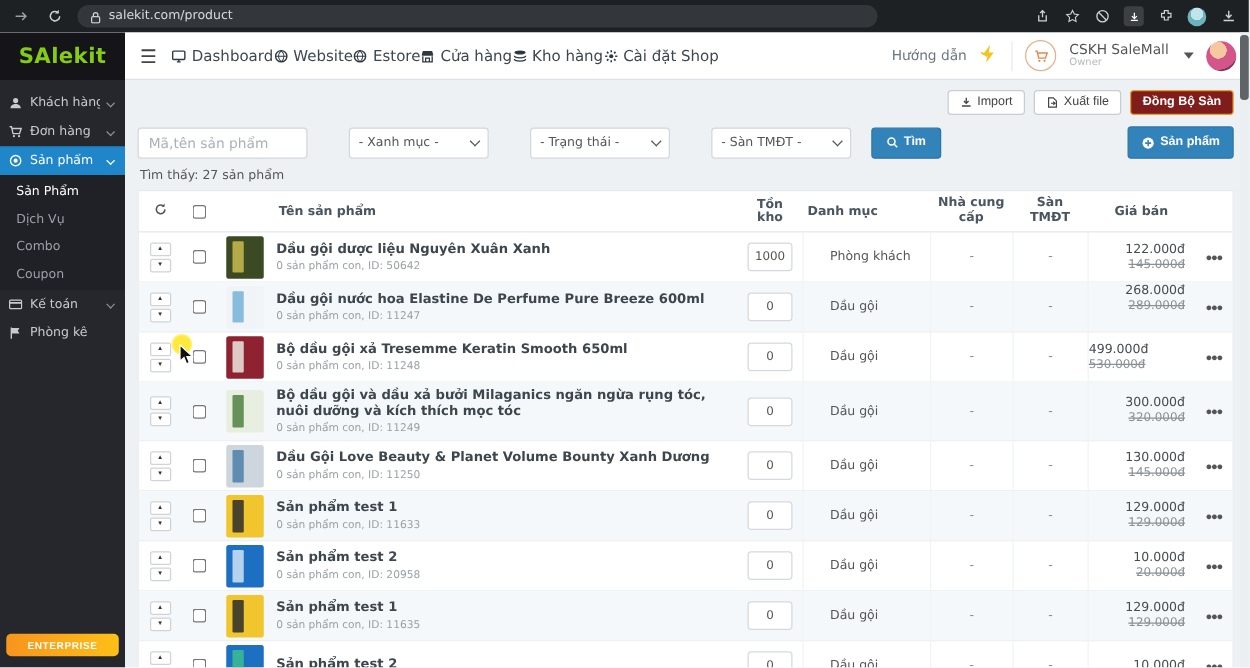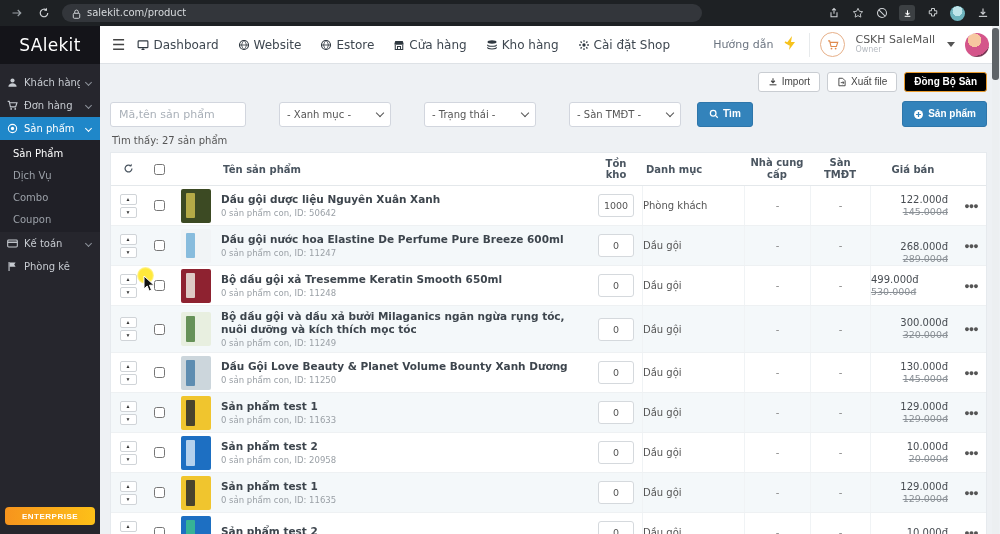--- a/index.html
+++ b/index.html
@@ -12,23 +12,23 @@
   .b-nav{display:flex;align-items:center;gap:14px;color:#9aa0a6}
   .b-ic{width:13px;height:13px;display:inline-flex;align-items:center;justify-content:center}
   .url-pill{width:640px;height:18px;background:#33363b;border-radius:9px;display:flex;align-items:center;gap:6px;padding:0 10px}
   .url-pill .txt{color:#d7dadd;font-size:10px;line-height:1}
   .b-right{margin-left:auto;display:flex;align-items:center;gap:11px;color:#cfd2d5}
   .dl-box{width:16px;height:16px;background:#3c4043;border-radius:3px;display:flex;align-items:center;justify-content:center}
   .b-avatar{width:15px;height:15px;border-radius:50%;background:radial-gradient(circle at 50% 35%,#bfe5ea 0 40%,#6db3bd 41% 100%)}
 
   
   .app-header{height:38px;background:#fff;border-bottom:1px solid #dee2e6;display:flex;align-items:center}
-  .logo{width:100px;height:38px;background:#141419;color:#ffffff;display:flex;align-items:center;justify-content:center;font-size:17px;font-weight:normal;letter-spacing:.3px;flex:0 0 100px}
+  .logo{width:100px;height:38px;background:#141419;color:#84cc16;display:flex;align-items:center;justify-content:center;font-size:17px;font-weight:bold;letter-spacing:.3px;flex:0 0 100px}
   .hamburger{font-size:15px;color:#444;padding:0 12px;cursor:pointer}
-  .top-nav{display:flex;align-items:center;gap:19px;font-size:12px;color:#3e4750}
+  .top-nav{display:flex;align-items:center;font-size:12px;color:#3e4750}
   .top-nav .nav-item{display:flex;align-items:center;gap:4px;cursor:pointer;white-space:nowrap}
   .top-nav svg,.top-nav .uico{color:#2f3840}
   .hdr-right{margin-left:auto;display:flex;align-items:center;gap:10px;padding-right:10px}
   .help-lbl{font-size:11px;color:#6b7480}
   .hdr-divider{width:1px;height:24px;background:#e7eaec}
   .cart-circle{width:25px;height:25px;border-radius:50%;border:1.5px solid #e7b089;display:flex;align-items:center;justify-content:center;color:#e08a4d}
   .acct{line-height:1.1}
   .acct .nm{font-size:11px;color:#555}
   .acct .rl{font-size:8px;color:#b5bac0}
   .caret{width:0;height:0;border-left:4px solid transparent;border-right:4px solid transparent;border-top:5px solid #555;margin-left:2px}
@@ -46,21 +46,21 @@
   .s-sub{background:#202027;padding:2px 0}
   .s-subitem{height:22px;display:flex;align-items:center;padding:0 0 0 13px;font-size:10px;color:#9ba0a8;cursor:pointer}
   .s-subitem.current{color:#fff}
   .plan-btn{position:absolute;left:5px;bottom:9px;width:90px;height:18px;border:none;border-radius:4px;background:linear-gradient(90deg,#f7941d,#fdc018);color:#fff;font-size:8px;font-weight:bold;letter-spacing:.5px;cursor:pointer}
 
   .content{flex:1;padding:8px 12px 0 10px;overflow:hidden;position:relative}
 
   
   .actions-row{display:flex;justify-content:flex-end;gap:7px;margin-bottom:9px}
   .btn{display:inline-flex;align-items:center;gap:4px;font-size:10px;border-radius:3px;cursor:pointer;border:1px solid #c9cdd2;background:#fff;color:#444;padding:4px 9px;line-height:1}
-  .btn.orange{background:#000000;border-color:#eb9c2d;color:#fff;font-weight:bold}
+  .btn.orange{background:#7f1d1d;border-color:#eb9c2d;color:#fff;font-weight:bold}
   .btn.blue{background:#3383bb;border-color:#2e76aa;color:#fff}
   .filter-row{display:flex;align-items:center;margin-bottom:8px}
   .f-input{width:136px;height:25px;border:1px solid #d2d6de;border-radius:3px;background:#fff;font-size:11px;padding:0 8px;color:#555;font-family:inherit}
   .f-input::placeholder{color:#a9b0b8}
   .f-select{width:112px;height:25px;border:1px solid #d2d6de;border-radius:3px;background:#fff;font-size:10px;color:#555;display:flex;align-items:center;justify-content:space-between;padding:0 7px;margin-left:33px;cursor:pointer}
   .f-select .dchev{width:6px;height:6px;border-right:1.5px solid #555;border-bottom:1.5px solid #555;transform:rotate(45deg);margin-top:-3px}
   .btn-find{margin-left:16px;height:25px;padding:0 11px;font-weight:bold}
   .btn-addprod{margin-left:auto;height:26px;padding:0 10px;font-weight:bold}
   .result-line{font-size:10px;color:#555;margin:2px 0 6px 2px}
 
@@ -73,21 +73,21 @@
   .trow.alt{background:#f4f8fa}
   .c-center{text-align:center;justify-self:center}
   .move{display:flex;flex-direction:column;gap:2px;align-items:center;justify-self:center}
   .move button{width:17px;height:11px;border:1px solid #d0d4d8;background:#fff;border-radius:2px;font-size:5px;color:#333;line-height:1;cursor:pointer;padding:0}
   input[type=checkbox]{width:11px;height:11px;justify-self:center;accent-color:#fff;cursor:pointer}
   .thumb{width:30px;height:34px;border-radius:2px;justify-self:center;position:relative;overflow:hidden}
   .thumb::after{content:"";position:absolute;left:18%;top:12%;width:30%;height:76%;background:var(--accent,#fff);opacity:.85;border-radius:1px}
   .pname{font-size:10.5px;color:#3d454d;font-weight:bold;cursor:pointer;line-height:1.25}
   .pmeta{font-size:8.5px;color:#9aa0a6;margin-top:2px}
   .stock-input{width:36px;height:23px;border:1px solid #d5d9dd;border-radius:3px;text-align:center;font-size:9.5px;color:#555;justify-self:center;font-family:inherit;background:#fff}
-  .cat{color:#555;padding-left:0}
+  .cat{color:#555;padding-left:21px}
   .dash{text-align:center;color:#888}
   .pricebox{text-align:right;padding-right:8px;line-height:1.3}
   .price-cur{color:#474c52;font-size:10px}
   .price-old{color:#8a9096;font-size:9.5px;text-decoration:line-through}
   .more-btn{border:none;background:none;color:#555;font-size:9px;letter-spacing:-1px;cursor:pointer;justify-self:center;font-weight:bold}
   .colsep{border-left:1px solid #f0f3f5;align-self:stretch;display:flex;align-items:center}
   .hdr2{white-space:pre-line;text-align:center;line-height:1.2}
 
   
   .scrollbar{position:absolute;right:0;top:26px;width:7px;height:508px;background:#eceff1}
@@ -381,21 +381,21 @@
     <input type="checkbox" style="">
     <div class="thumb" style="background: rgb(241, 244, 246); --accent: #76b1d8;"></div>
     <div style="padding:4px 8px 4px 2px">
       <div class="pname">Dầu gội nước hoa Elastine De Perfume Pure Breeze 600ml</div>
       <div class="pmeta">0 sản phẩm con, ID: 11247</div>
     </div>
     <input class="stock-input" value="0" style="">
     <div class="cat colsep" style="height:100%">Dầu gội</div>
     <div class="dash colsep" style="height:100%;justify-content:center">-</div>
     <div class="dash colsep" style="height:100%;justify-content:center">-</div>
-    <div class="pricebox colsep" style="height:100%;flex-direction:column;justify-content:flex-end;align-items:flex-end">
+    <div class="pricebox colsep" style="height:100%;flex-direction:column;justify-content:flex-start;align-items:flex-end">
       <div class="price-cur">268.000đ</div>
       <div class="price-old">289.000đ</div>
     </div>
     <button class="more-btn">●●●</button>
   </div>
             <div class="trow">
     <div class="move">
       <button>▲</button>
       <button>▼</button>
     </div>

